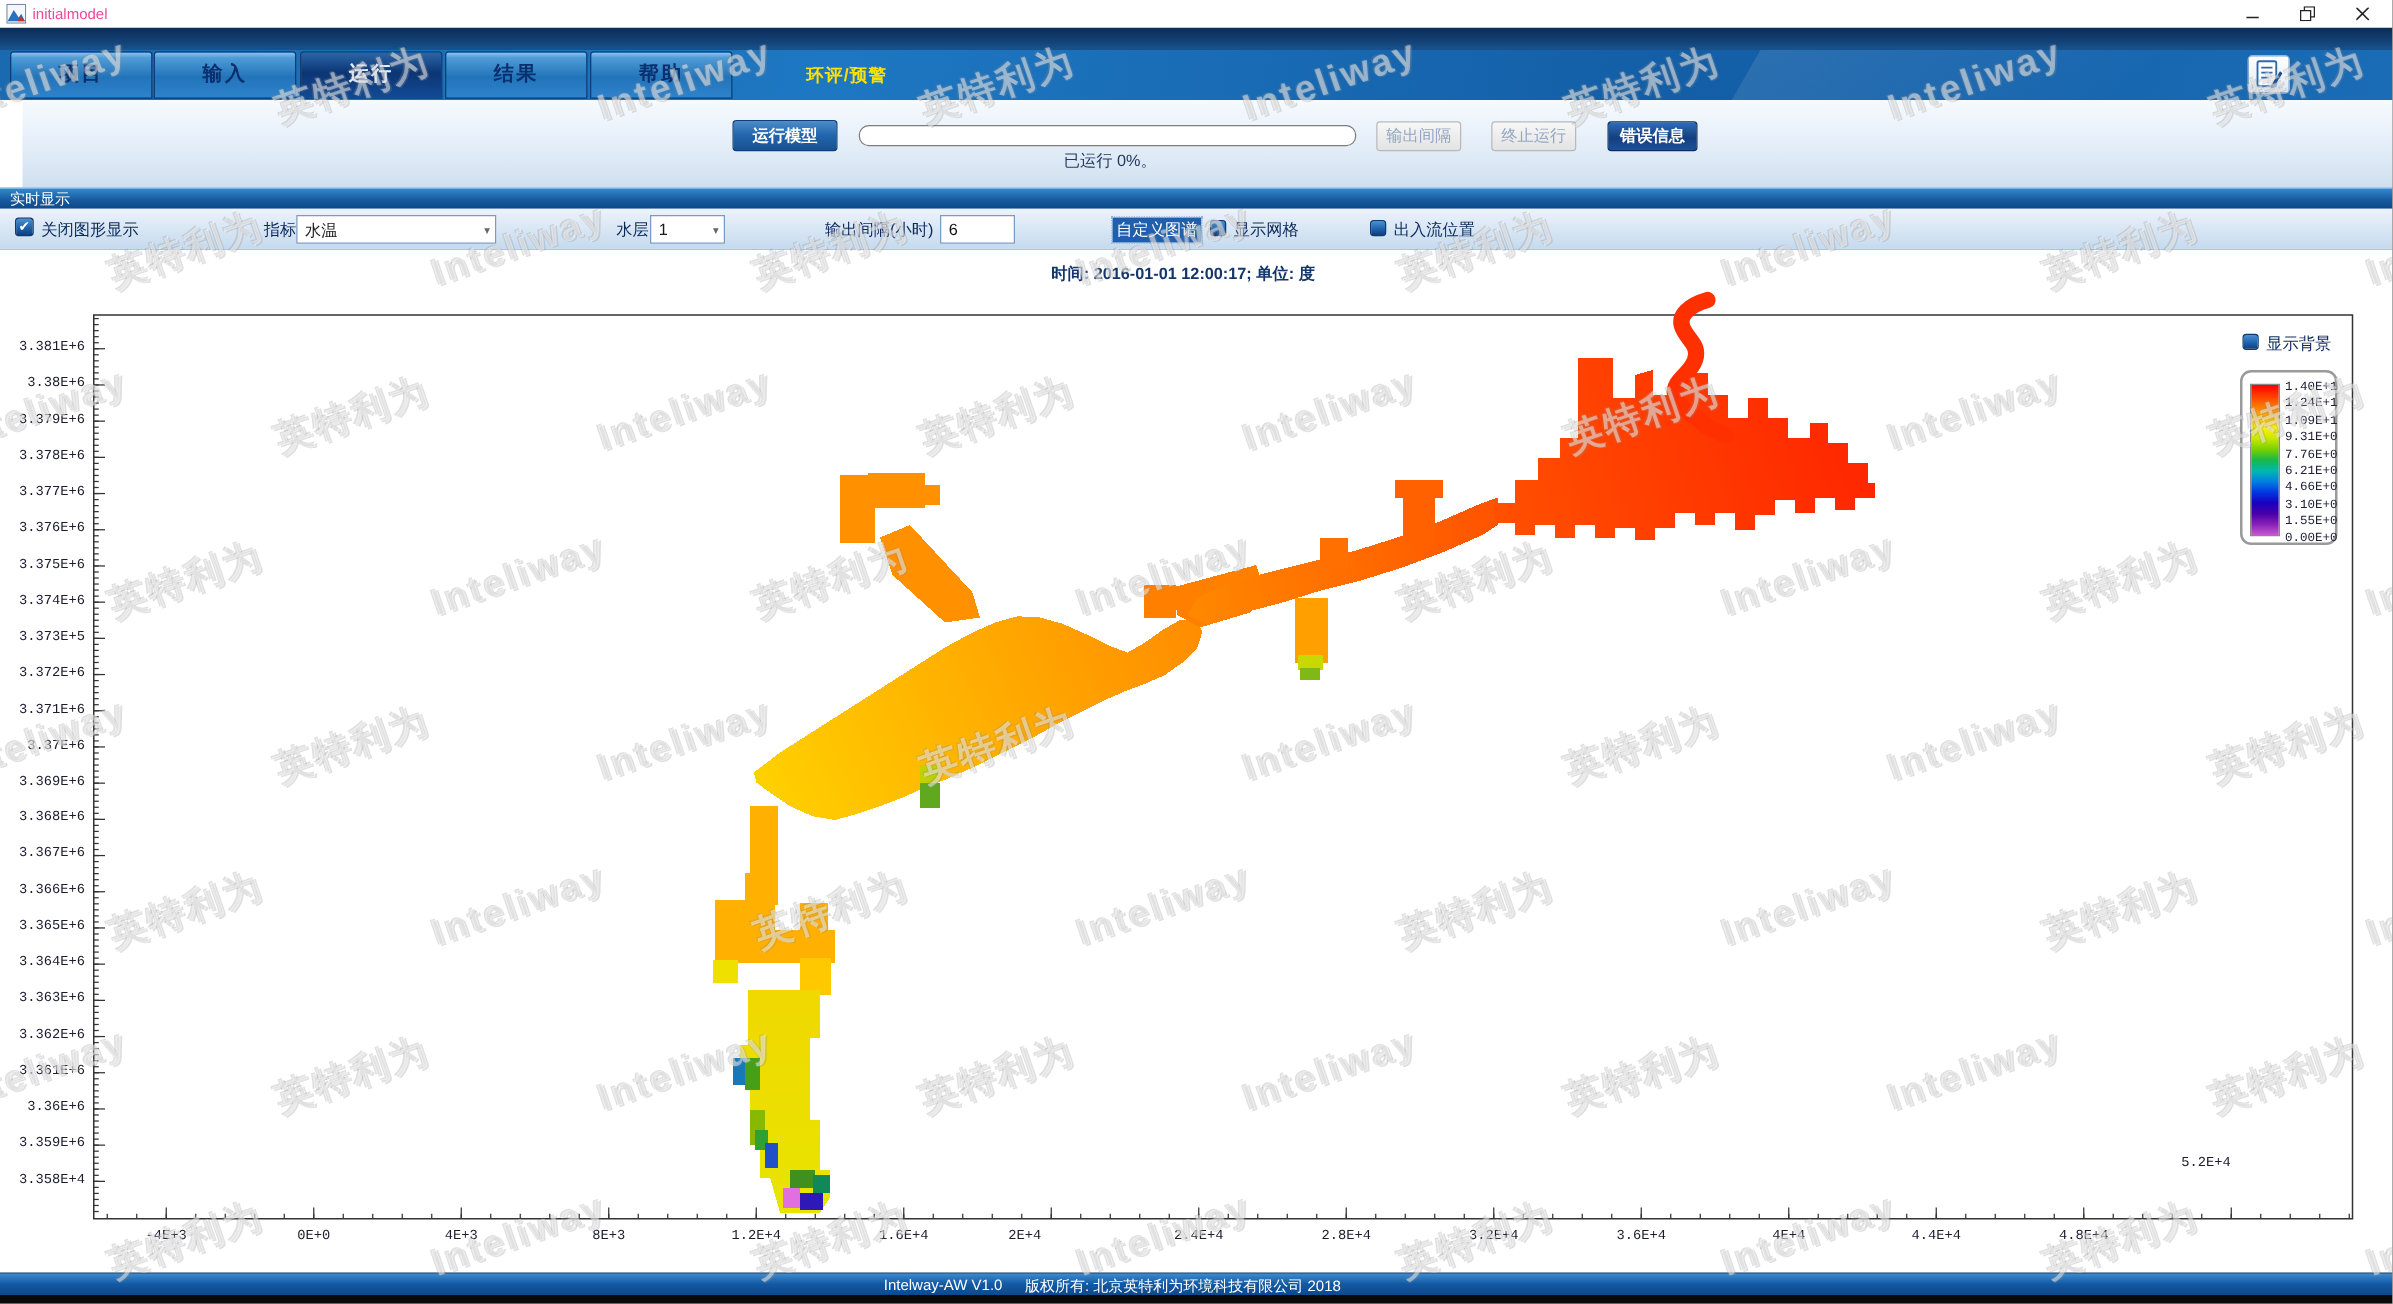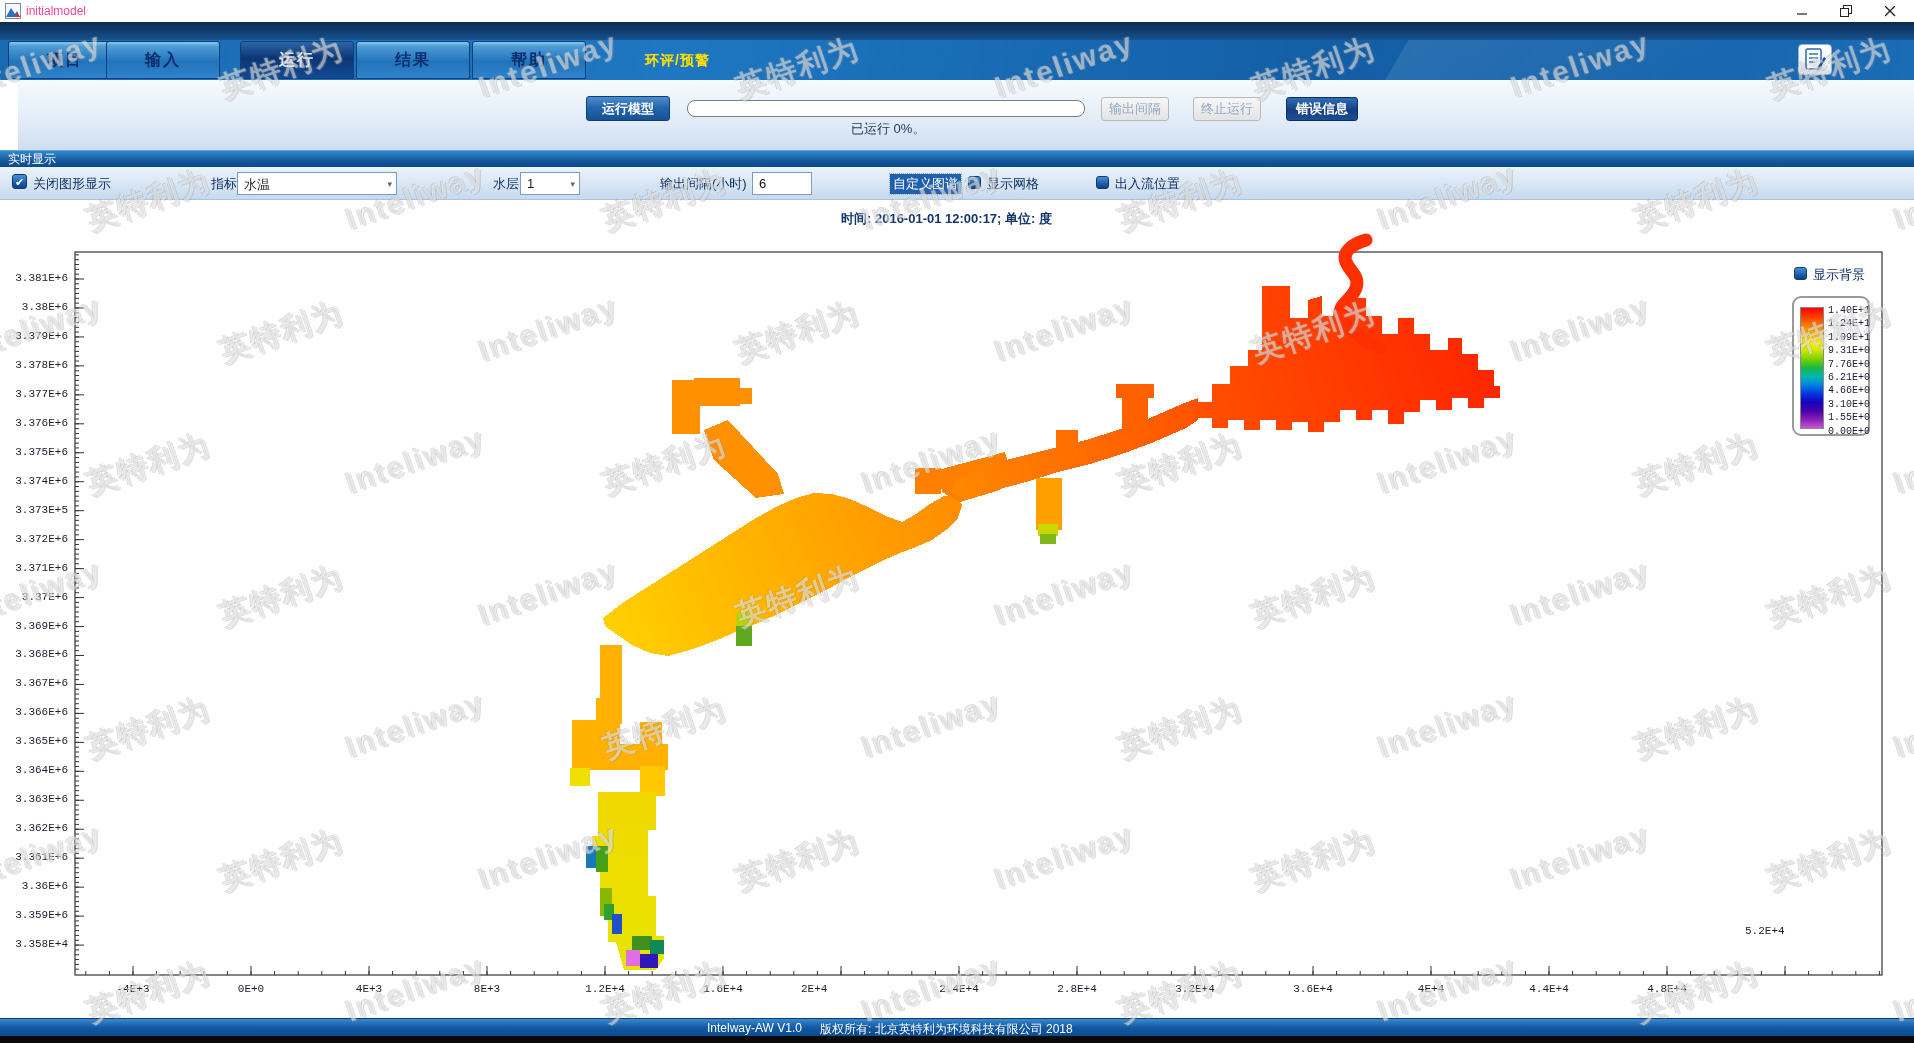--- a/index.html
+++ b/index.html
@@ -114,21 +114,21 @@
         <line x1="0" y1="0" x2="10" y2="10" stroke="#222" stroke-width="1.3"></line>
           <line x1="10" y1="0" x2="0" y2="10" stroke="#222" stroke-width="1.3"></line>
       </svg>
     </div>
   </div>
 
   <div class="navband"></div>
   <div class="tabrow">
     <div class="streak"></div>
     <div class="tab" style="left:8px">项目</div>
-    <div class="tab" style="left:106px">输入</div>
+    <div class="tab" style="left:123px">输入</div>
     <div class="tab active" style="left:240px">运行</div>
     <div class="tab" style="left:356px">结果</div>
     <div class="tab" style="left:472px">帮助</div>
   </div>
   <div class="env-label" style="z-index:9">环评/预警</div>
   <div class="doc-btn">
     <svg width="22" height="24" viewBox="0 0 22 24">
       <rect x="2" y="1" width="15" height="20" rx="1.5" fill="#fff" stroke="#2a6ab0" stroke-width="1.5"></rect>
       <line x1="5" y1="6" x2="14" y2="6" stroke="#2a6ab0" stroke-width="1.4"></line>
       <line x1="5" y1="10" x2="14" y2="10" stroke="#2a6ab0" stroke-width="1.4"></line>
@@ -540,21 +540,21 @@
       <div class="ticklabel" style="left:0;top:851.2px;width:68px;text-align:right">3.361E+6</div>
       <div class="ticklabel" style="left:0;top:880.16px;width:68px;text-align:right">3.36E+6</div>
       <div class="ticklabel" style="left:0;top:909.12px;width:68px;text-align:right">3.359E+6</div>
       <div class="ticklabel" style="left:0;top:938.08px;width:68px;text-align:right">3.358E+4</div>
       <div class="ticklabel" style="left:93px;top:983px;width:80px;text-align:center">-4E+3</div>
       <div class="ticklabel" style="left:211px;top:983px;width:80px;text-align:center">0E+0</div>
       <div class="ticklabel" style="left:329px;top:983px;width:80px;text-align:center">4E+3</div>
       <div class="ticklabel" style="left:447px;top:983px;width:80px;text-align:center">8E+3</div>
       <div class="ticklabel" style="left:565px;top:983px;width:80px;text-align:center">1.2E+4</div>
       <div class="ticklabel" style="left:683px;top:983px;width:80px;text-align:center">1.6E+4</div>
-      <div class="ticklabel" style="left:801px;top:983px;width:80px;text-align:left">2E+4</div>
+      <div class="ticklabel" style="left:753px;top:983px;width:80px;text-align:right">2E+4</div>
       <div class="ticklabel" style="left:919px;top:983px;width:80px;text-align:center">2.4E+4</div>
       <div class="ticklabel" style="left:1037px;top:983px;width:80px;text-align:center">2.8E+4</div>
       <div class="ticklabel" style="left:1155px;top:983px;width:80px;text-align:center">3.2E+4</div>
       <div class="ticklabel" style="left:1273px;top:983px;width:80px;text-align:center">3.6E+4</div>
       <div class="ticklabel" style="left:1391px;top:983px;width:80px;text-align:center">4E+4</div>
       <div class="ticklabel" style="left:1509px;top:983px;width:80px;text-align:center">4.4E+4</div>
       <div class="ticklabel" style="left:1627px;top:983px;width:80px;text-align:center">4.8E+4</div>
       <div class="ticklabel" style="left:1745px;top:925px;width:80px;text-align:left">5.2E+4</div>
     </div>
 

